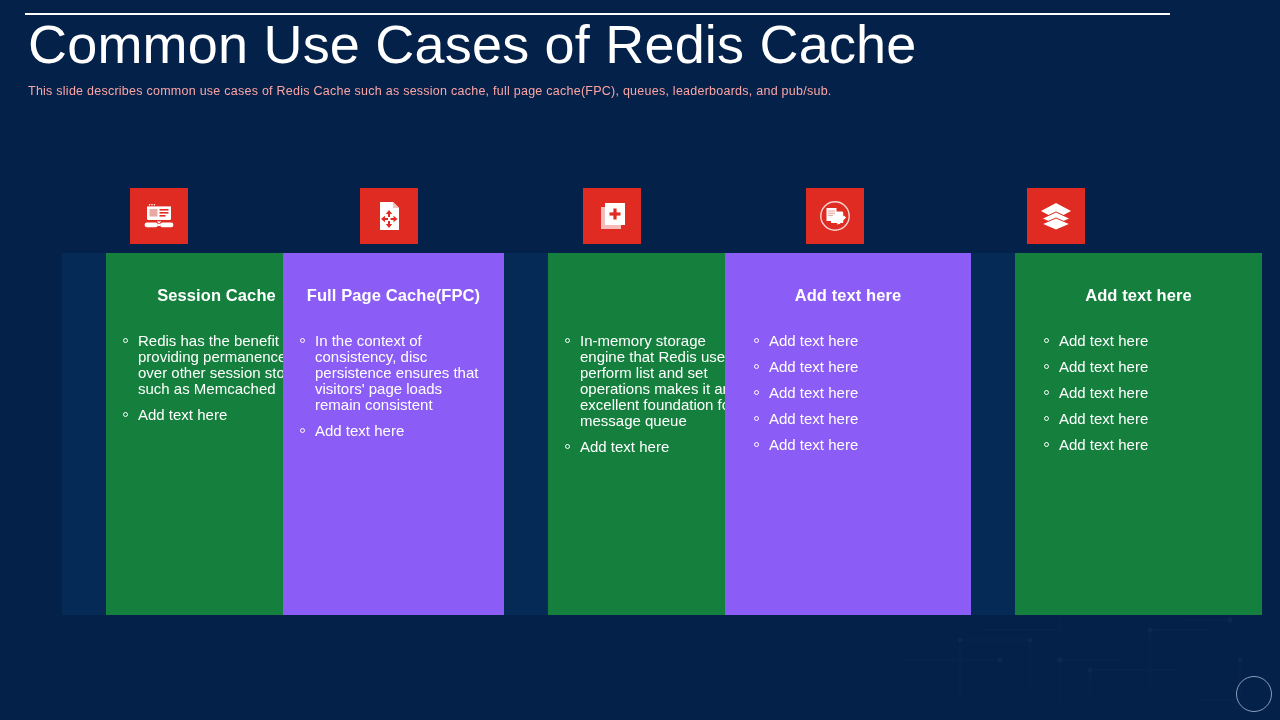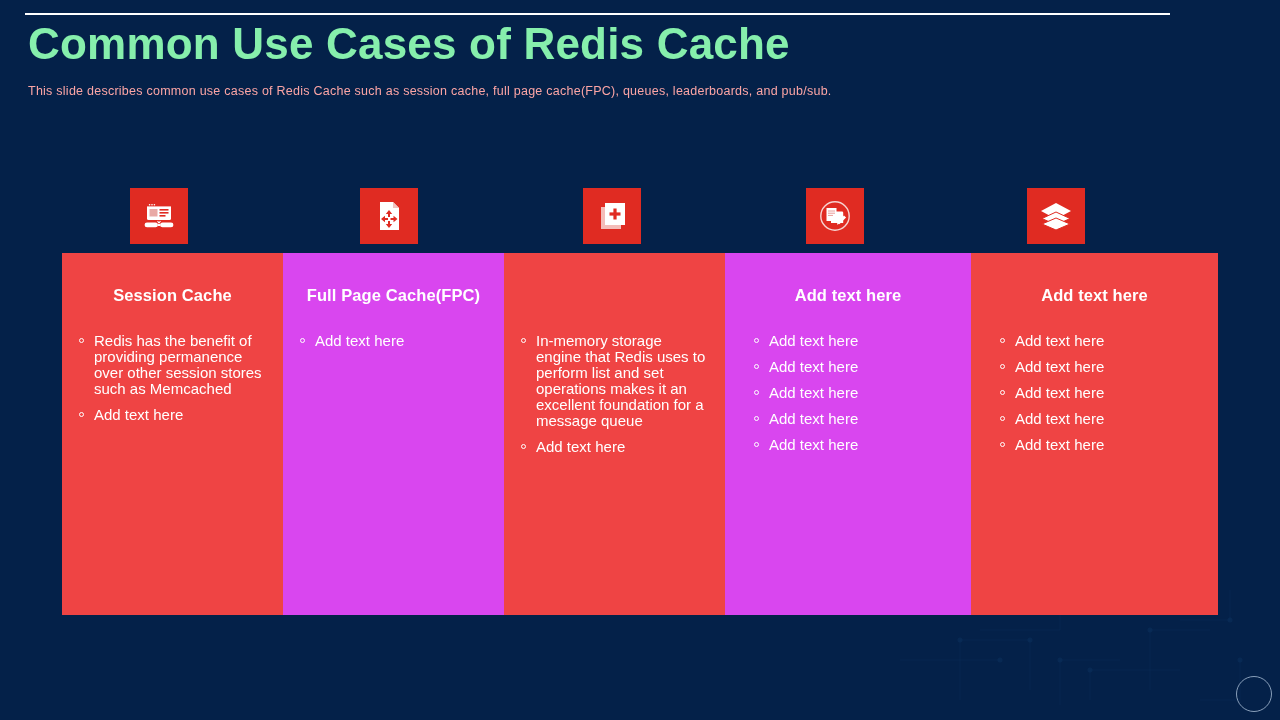--- a/index.html
+++ b/index.html
@@ -16,21 +16,21 @@
     pointer-events:none;
   }
   
   .top-rule{
     position:absolute;left:25px;top:13px;width:1145px;height:2px;
     background:#ffffff;
   }
   
   .page-title{
     position:absolute;left:28px;top:18px;
-    font-size:44px;font-weight:700;color:#86efac;
+    font-size:54px;font-weight:400;color:#ffffff;
     letter-spacing:.2px;line-height:52px;white-space:nowrap;
   }
   .page-subtitle{
     position:absolute;left:28px;top:84px;
     font-size:12.5px;color:#fca5a5;letter-spacing:.25px;white-space:nowrap;
   }
   
   .icon-row{position:absolute;left:62px;top:188px;width:1156px;height:56px;}
   .icon-tile{
     position:absolute;top:0;width:58px;height:56px;
@@ -40,22 +40,22 @@
   .icon-tile svg{display:block;}
   
   .panel{
     position:absolute;left:62px;top:253px;width:1156px;height:362px;
     background:#062a56;
   }
   .col{
     position:absolute;top:0;height:362px;
     box-sizing:border-box;
   }
-  .col.shade-a{background:#ef4444;}
-  .col.shade-b{background:#d946ef;}
+  .col.shade-a{background:#15803d;margin-left:44px;}
+  .col.shade-b{background:#8b5cf6;}
   .col-title{
     position:absolute;left:0;right:0;top:33px;
     text-align:center;color:#ffffff;
     font-size:16.5px;font-weight:bold;letter-spacing:.1px;
   }
   .bullets{
     position:absolute;left:0;right:0;top:80px;
     padding:0 14px;box-sizing:border-box;
     list-style:none;margin:0;
   }
@@ -201,20 +201,21 @@
     <div class="col-title">Session Cache</div>
     <ul class="bullets">
       <li>Redis has the benefit of providing permanence over other session stores such as Memcached</li>
       <li>Add text here</li>
     </ul>
   </div>
 
   <div class="col shade-b" id="col1">
     <div class="col-title">Full Page Cache(FPC)</div>
     <ul class="bullets">
+      <li>In the context of consistency, disc persistence ensures that visitors' page loads remain consistent</li>
       <li>Add text here</li>
     </ul>
   </div>
 
   <div class="col shade-a" id="col2">
     <ul class="bullets">
       <li>In-memory storage engine that Redis uses to perform list and set operations makes it an excellent foundation for a message queue</li>
       <li>Add text here</li>
     </ul>
   </div>

